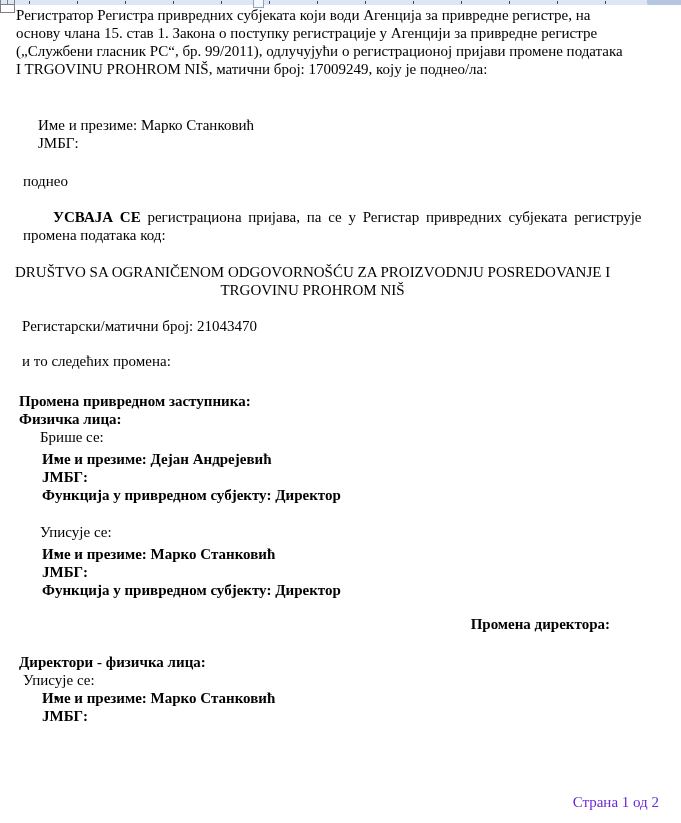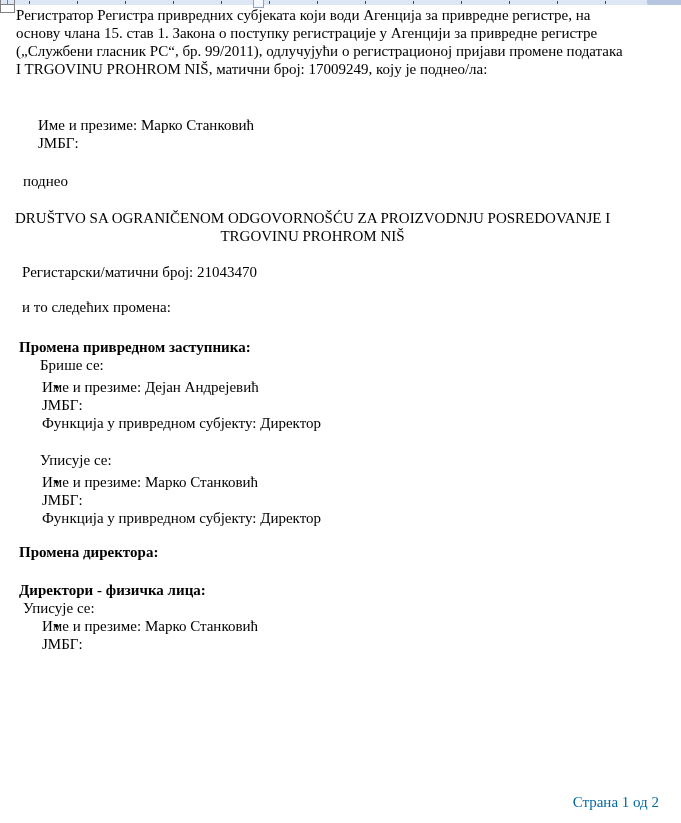--- a/index.html
+++ b/index.html
@@ -27,29 +27,29 @@
   .donosi { margin-top:20px; margin-left:8px; }
   .res-heading { margin-top:18px; text-align:center; font-weight:bold; }
   .decision-l1 { margin-top:18px; margin-left:8px; text-indent:30px; word-spacing:3px; }
   .decision-l2 { margin-left:8px; }
   .b { font-weight:bold; }
   .company { margin-top:19px; text-align:center;font-family:Liberation Serif, serif; }
   .regnum { margin-top:18px; margin-left:7px; }
   .changes { margin-top:17px; margin-left:7px; }
   .sec-title { margin-left:4px; font-weight:bold; }
   .s1-title { margin-top:22px; }
-  .s2-title { margin-top:16px; }
+  .s2-title { margin-top:16px;text-align:right; }
   .s2-sub { margin-top:20px; }
   .indent25 { margin-left:25px; }
   .up1 { margin-top:19px; }
   .left8 { margin-left:8px; }
-  .bullet-item { margin-top:4px; padding-left:27px; position:relative; }
+  .bullet-item { margin-top:4px; padding-left:27px; position:relative;font-weight:bold; }
   .bullet-item.b3 { margin-top:0; }
   .bullet-item .bl-first::before { content:"\2022"; position:absolute; left:39px; top:0; }
-  .footer { position:absolute; top:793px; right:22px; color:#0369a1; z-index:1; }
+  .footer { position:absolute; top:793px; right:22px; color:#6d28d9; z-index:1; }
 </style>
 </head>
 <body>
 
 <div class="strip">
   <div class="strip-end"></div>
 <span class="tick" style="left: 29px;"></span>
     <span class="tick" style="left: 77px;"></span>
     <span class="tick" style="left: 125px;"></span>
     <span class="tick" style="left: 173px;"></span>
@@ -76,31 +76,34 @@
   </div>
 
   <div class="applicant">
     <div class="line">Име и презиме: Марко Станковић</div>
     <div class="line">ЈМБГ:</div>
   </div>
 
   <div class="donosi line">поднео</div>
 
 
+  <div class="decision-l1 line"><span class="b">УСВАЈА СЕ</span><span> регистрациона пријава, па се у Регистар привредних субјеката региструје</span></div>
+  <div class="decision-l2 line">промена података код:</div>
 
   <div class="company">
     <div class="line">DRUŠTVO SA OGRANIČENOM ODGOVORNOŠĆU ZA PROIZVODNJU POSREDOVANJE I</div>
     <div class="line">TRGOVINU PROHROM NIŠ</div>
   </div>
 
   <div class="regnum line">Регистарски/матични број: 21043470</div>
 
   <div class="changes line">и то следећих промена:</div>
 
   <div class="sec-title s1-title line">Промена привредном заступника:</div>
+  <div class="sec-title line">Физичка лица:</div>
 
   <div class="indent25 line">Брише се:</div>
 
   <div class="bullet-item">
     <div class="line bl-first">Име и презиме: Дејан Андрејевић</div>
     <div class="line">ЈМБГ:</div>
     <div class="line">Функција у привредном субјекту: Директор</div>
   </div>
 
   <div class="indent25 up1 line">Уписује се:</div>

